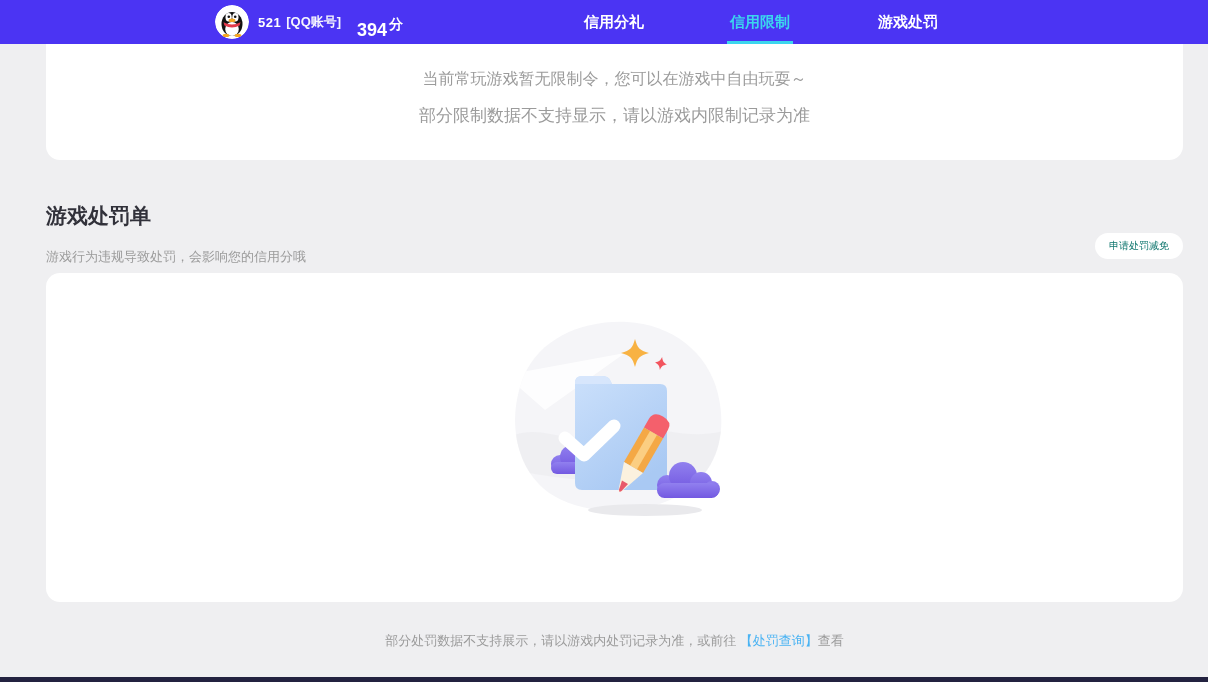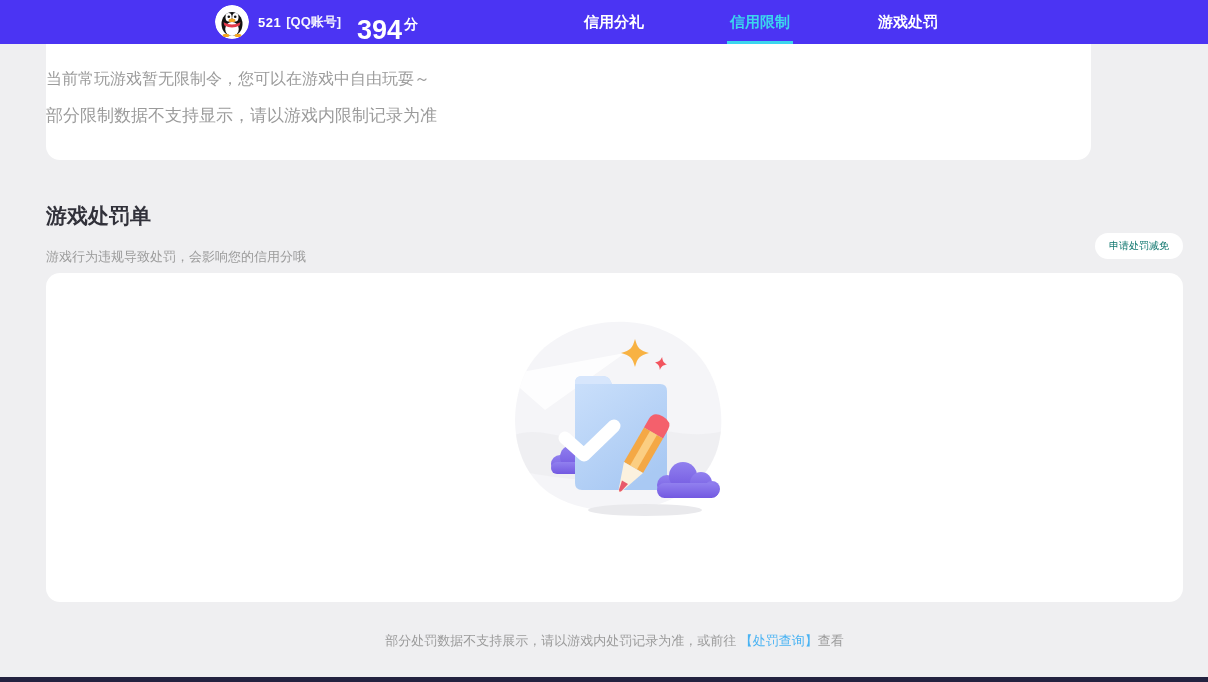--- a/index.html
+++ b/index.html
@@ -6,32 +6,32 @@
   html, body { background: #EFEFF1; font-family: "Liberation Sans", "DejaVu Sans", sans-serif; }
   .page { position: relative; width: 1208px; height: 682px; background: #EFEFF1; overflow: hidden; }
 
   
   .topbar { position: absolute; left: 0; top: 0; width: 1208px; height: 44px; background: #4B34F3; }
   .avatar { position: absolute; left: 215px; top: 5px; width: 34px; height: 34px; border-radius: 50%; overflow: hidden; }
   .account { position: absolute; left: 258px; top: 0; height: 44px; display: flex; align-items: center; color: #FFFFFF; font-size: 13px; }
   .acc-id { font-weight: 700; letter-spacing: .5px; }
   .acc-type { margin-left: 5px; font-weight: 600; opacity: .95; }
   .score { position: absolute; left: 357px; top: 0; height: 44px; display: flex; align-items: center; color: #FFFFFF; }
-  .score-num { font-size: 27px; font-weight: 700; line-height: 44px; margin-top: 15px; }
+  .score-num { font-size: 18px; font-weight: 700; line-height: 44px; margin-top: 15px; }
   .score-unit { font-size: 14px; font-weight: 600; margin-left: 2px; margin-top: 6px; }
   .tab { position: absolute; top: 0; height: 44px; line-height: 44px; color: #FFFFFF; font-size: 15px; font-weight: 700; cursor: pointer; text-align: center; }
   .tab-1 { left: 578px; width: 72px; }
   .tab-2 { left: 724px; width: 72px; }
   .tab-3 { left: 872px; width: 72px; }
   .tab.active { color: #3BD6EE; }
   .tab.active::after { content: ""; position: absolute; left: 3px; right: 3px; bottom: 0; height: 3px; background: #3BD6EE; }
 
   
   .card { position: absolute; background: #FFFFFF; }
-  .card-restriction { left: 46px; top: 44px; width: 1045px; height: 116px; border-radius: 0 0 14px 14px; text-align: left; }
+  .card-restriction { left: 46px; top: 44px; width: 1137px; height: 116px; border-radius: 0 0 14px 14px; text-align: center; }
   .main-msg { padding-top: 25px; font-size: 16px; color: #9B9B9B; }
   .sub-msg { margin-top: 14px; font-size: 17px; color: #9B9B9B; }
 
   
   .section-title { position: absolute; left: 46px; top: 202px; font-size: 21px; font-weight: 700; color: #31313A; }
   .section-subtitle { position: absolute; left: 46px; top: 238px; font-size: 13px; color: #9B9B9B; margin-top: 10px; }
   .apply-btn { position: absolute; right: 25px; top: 233px; height: 26px; padding: 0 14px; border: none; border-radius: 13px; background: #FFFFFF; color: #0f766e; font-size: 10px; font-family: inherit; cursor: pointer; }
 
   
   .card-penalty { left: 46px; top: 273px; width: 1137px; height: 329px; border-radius: 14px; }

